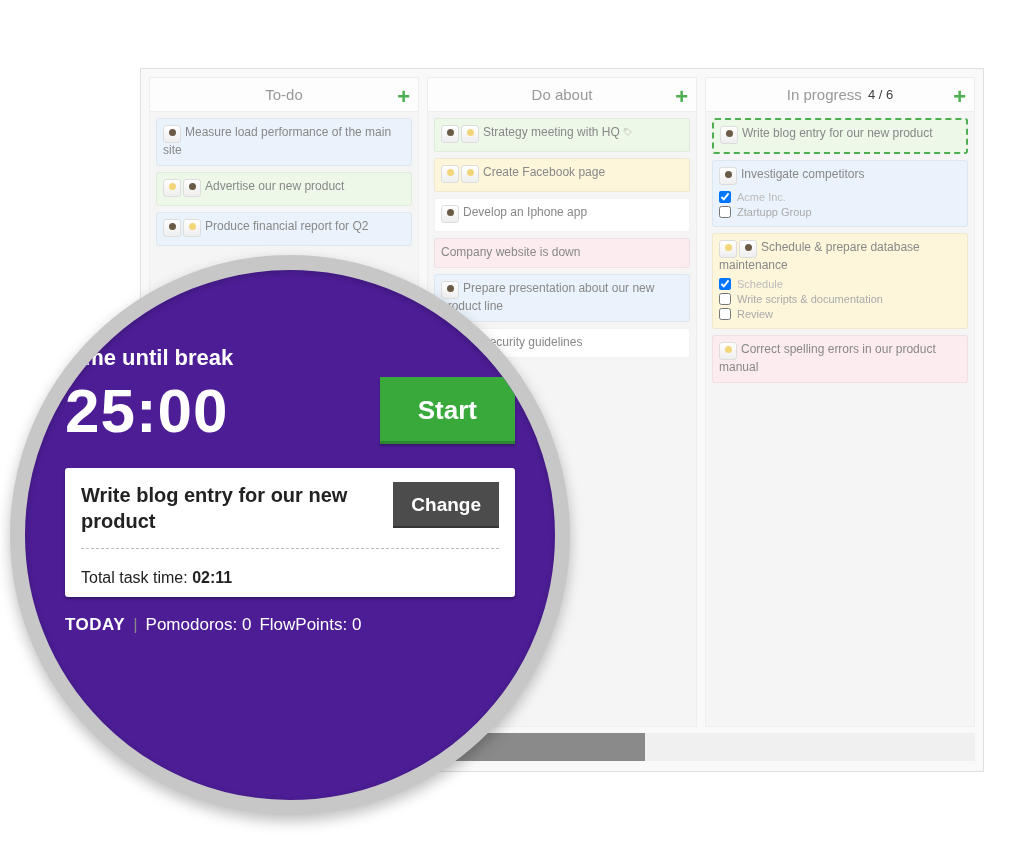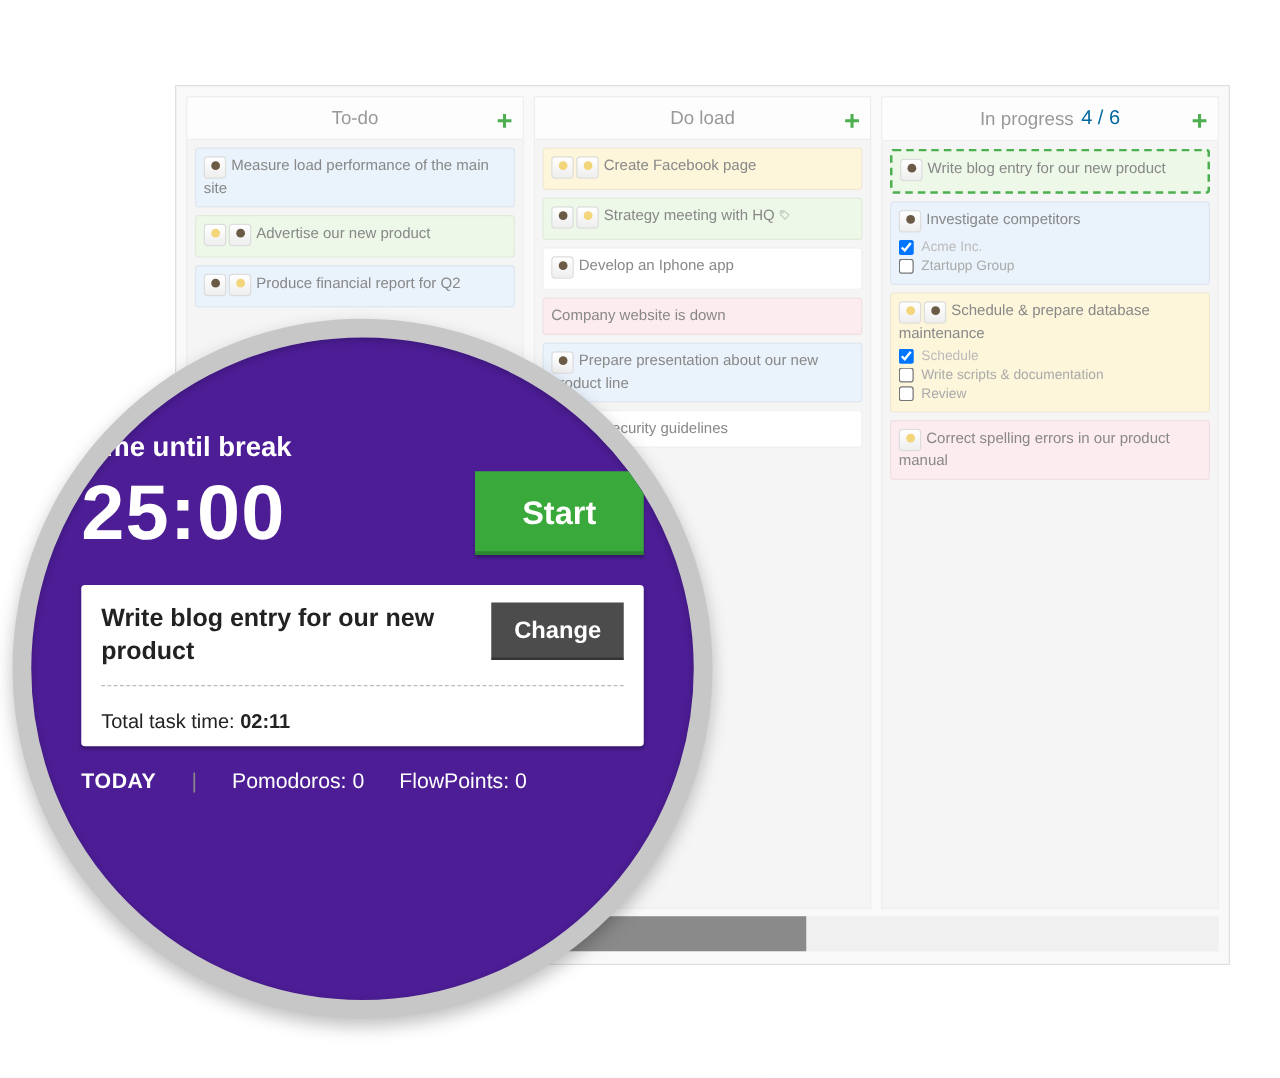--- a/index.html
+++ b/index.html
@@ -39,21 +39,21 @@
     display: flex;
     align-items: center;
     justify-content: center;
     padding: 8px 6px;
     font-size: 15px;
     color: #999;
     background: #fdfdfd;
     border-bottom: 1px solid #eee;
     position: relative;
   }
-  .col-header .wip { color:#0369a1; font-size:16px; margin-left:6px; }
+  .col-header .wip { color:#404040; font-size:13px; margin-left:6px; }
   .col-header .plus {
     position: absolute; right: 8px; top: 6px;
     color: #4CAF50; font-size: 22px; font-weight: bold; cursor: pointer;
   }
   .cards { padding: 6px; display:flex; flex-direction:column; gap:6px; overflow:hidden; }
   .card {
     border-radius: 3px;
     padding: 6px 6px 8px 6px;
     font-size: 12px;
     color: #888;
@@ -137,21 +137,21 @@
   .task-title { font-size:20px; font-weight:700; line-height:1.3; flex:1; }
   .change-btn {
     background:#4c4c4c; color:#fff; border:none;
     font-size:19px; font-weight:700;
     padding:12px 18px; cursor:pointer;
     box-shadow: inset 0 -2px 0 rgba(0,0,0,0.3);
   }
   .task-divider { border:none; border-top:1px dashed #bbb; margin:14px 0 8px 0; }
   .task-time-row { font-size:16px; color:#222;margin-top:20px; }
   .task-time-row b { font-weight:800; }
-  .stats-row { margin-top:18px; font-size:17px; color:#fff; display:flex; align-items:flex-end; gap:28px; }
+  .stats-row { margin-top:18px; font-size:17px; color:#fff; display:flex; align-items:flex-end; gap:8px; }
   .stats-row .today { font-weight:800; letter-spacing:0.5px; }
   .stats-row .sep { color:#888; }
   .tag-icon { display:inline-block; vertical-align:middle; opacity:0.5; margin-left:3px; }
 </style>
 </head>
 <body>
 
 <div class="board-frame">
   <div class="columns" id="columns">
       <div class="column">
@@ -168,35 +168,35 @@
               <span class="avatar dark"></span>
             </span><span class="title">Advertise our new product</span></div>
           <div class="card blue"><span class="avatars">
               <span class="avatar dark"></span>
               <span class="avatar blonde"></span>
             </span><span class="title">Produce financial report for Q2</span></div>
         </div>
       </div>
       <div class="column">
         <div class="col-header">
-          <span>Do load</span>
+          <span>Do about</span>
           <span class="plus">+</span>
         </div>
         <div class="cards">
-          <div class="card yellow"><span class="avatars">
-              <span class="avatar blonde"></span>
-              <span class="avatar blonde"></span>
-            </span><span class="title">Create Facebook page</span></div>
           <div class="card green"><span class="avatars">
               <span class="avatar dark"></span>
               <span class="avatar blonde"></span>
             </span><span class="title">Strategy meeting with HQ</span><span class="tag-icon"><svg width="10" height="10" viewBox="0 0 24 24" fill="none" stroke="#999" stroke-width="2">
                 <path d="M20 12l-8 8-9-9V4h7z"></path>
                 <circle cx="7" cy="7" r="1.5"></circle>
               </svg></span></div>
+          <div class="card yellow"><span class="avatars">
+              <span class="avatar blonde"></span>
+              <span class="avatar blonde"></span>
+            </span><span class="title">Create Facebook page</span></div>
           <div class="card white"><span class="avatars">
               <span class="avatar dark"></span>
             </span><span class="title">Develop an Iphone app</span></div>
           <div class="card pink"><span class="title">Company website is down</span></div>
           <div class="card blue"><span class="avatars">
               <span class="avatar dark"></span>
             </span><span class="title">Prepare presentation about our new product line</span></div>
           <div class="card white"><span class="title">Review security guidelines</span></div>
         </div>
       </div>

